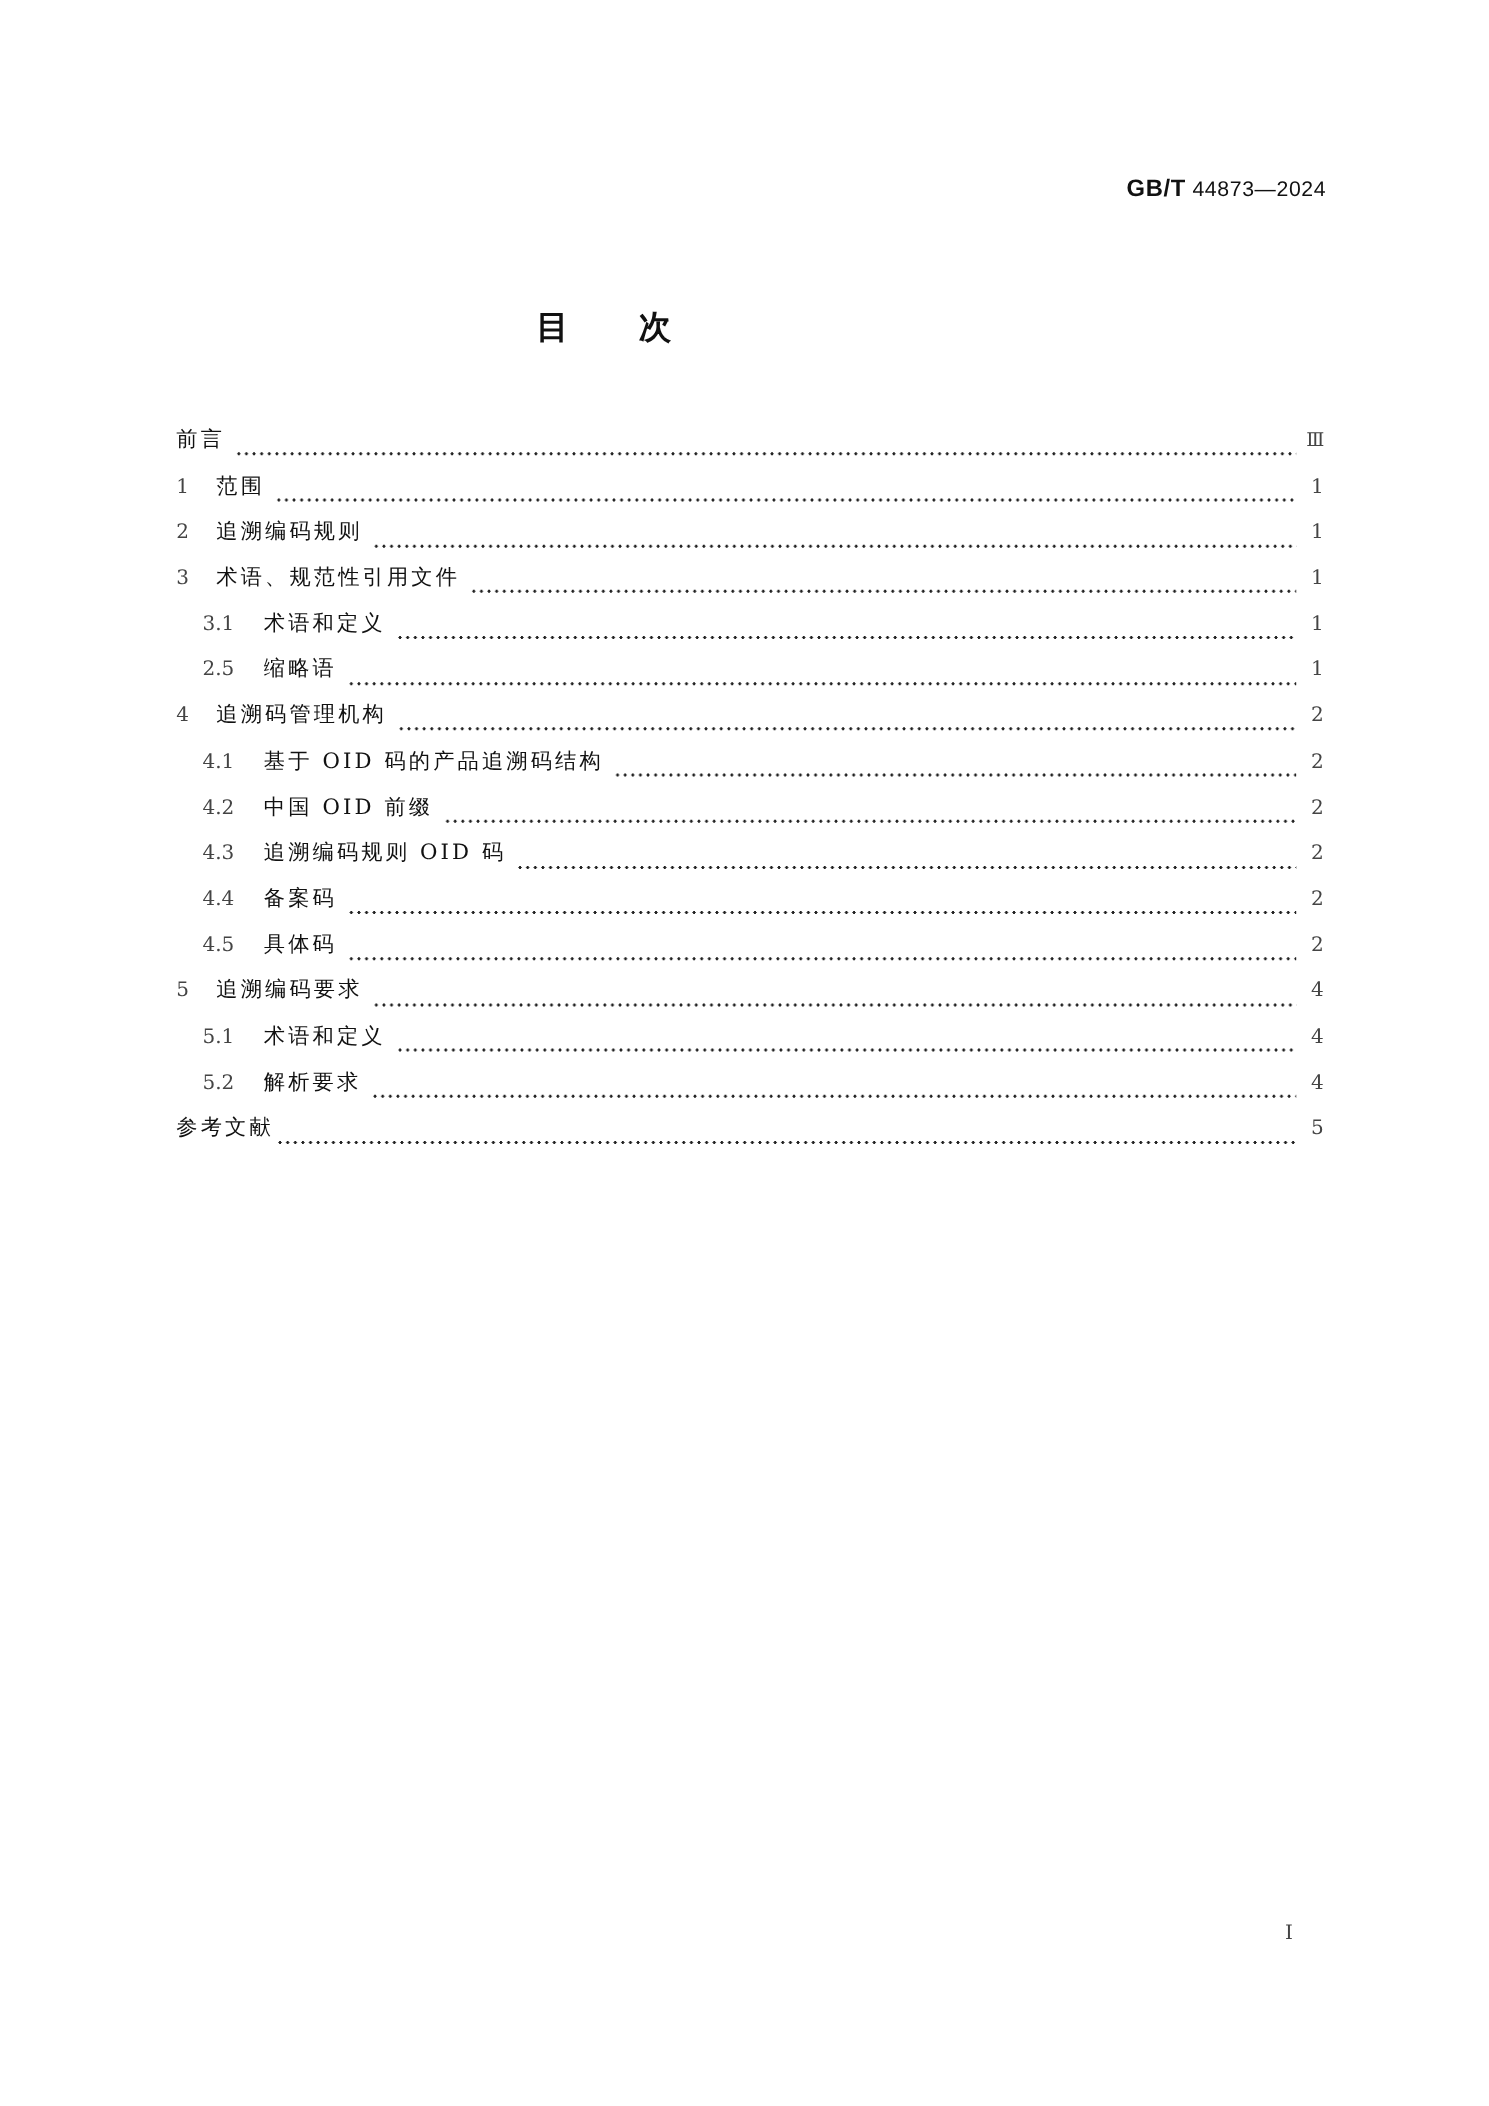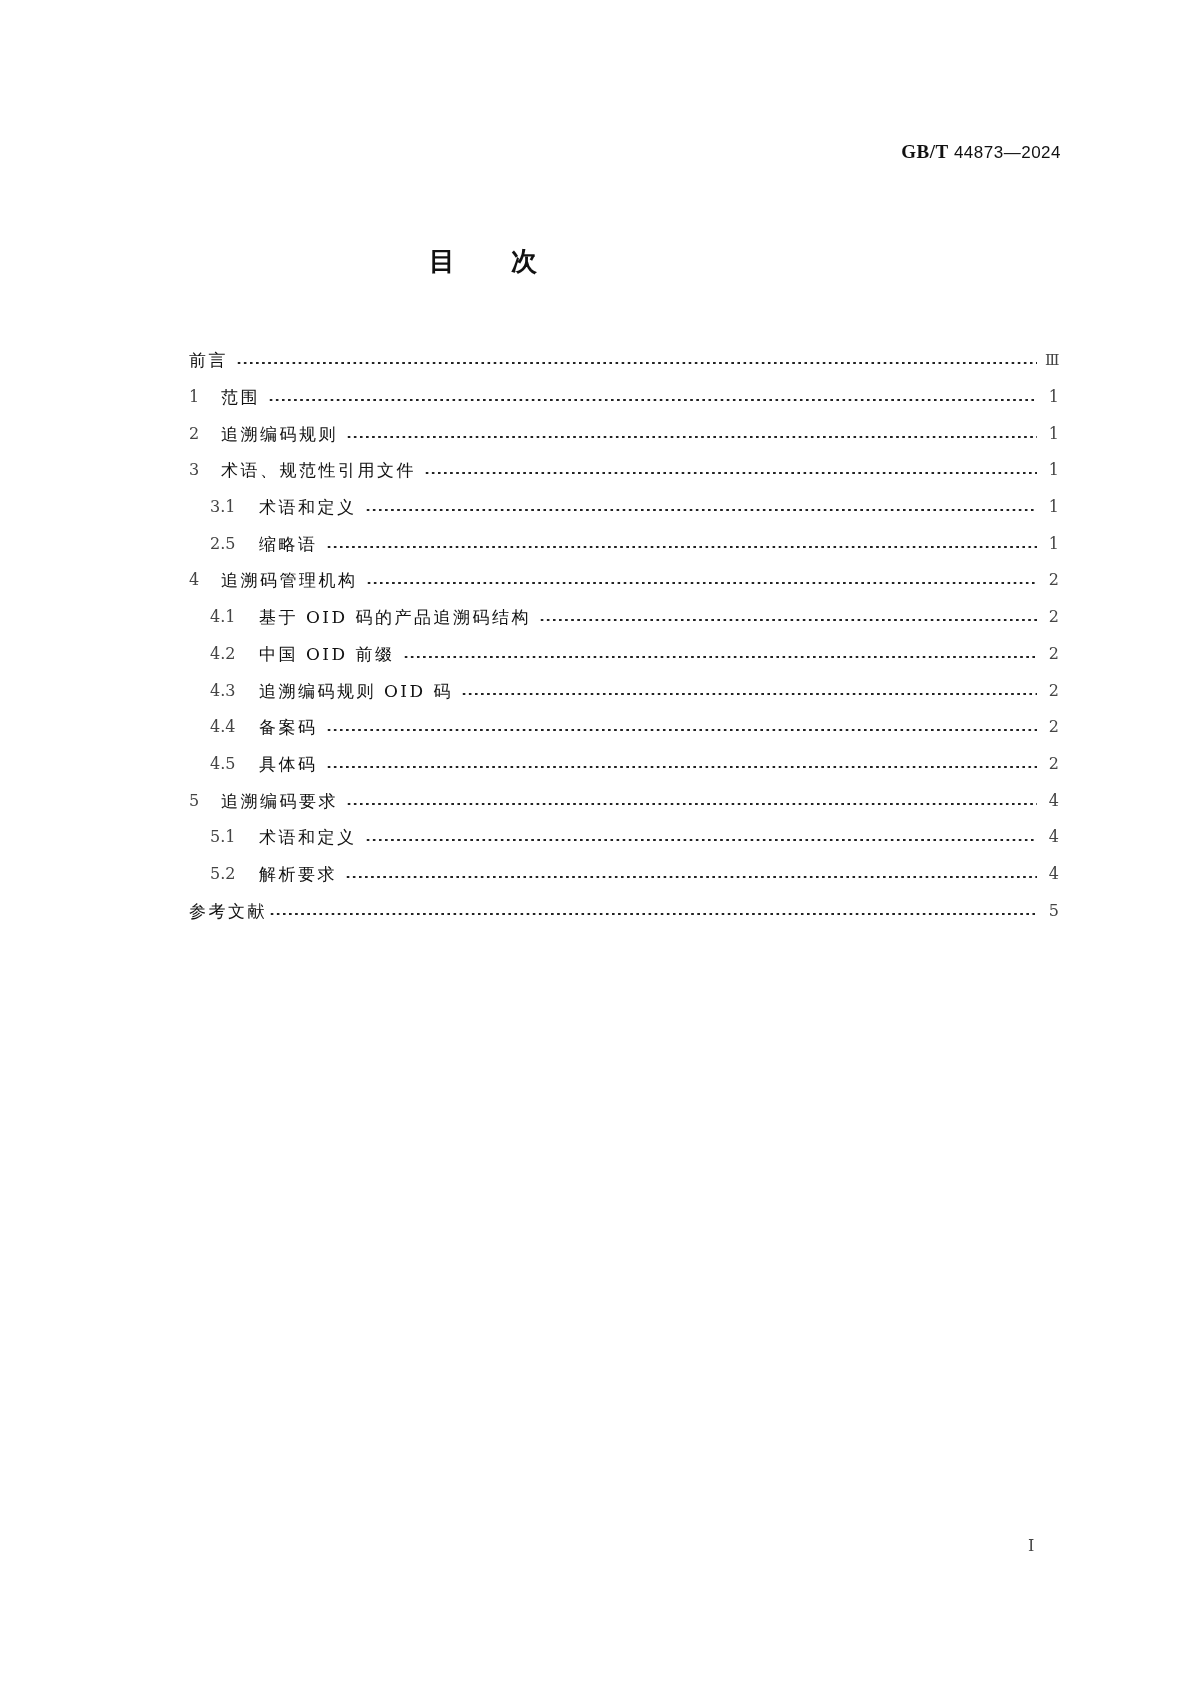--- a/index.html
+++ b/index.html
@@ -6,34 +6,34 @@
     body {
       width: 1191px; height: 1685px; position: relative; overflow: hidden;
       font-family: "DejaVu Serif", "Liberation Serif", serif;
       color: #111;
     }
     .std-code {
       position: absolute; top: 141px; right: 130px;
       font-size: 17px; letter-spacing: 0.5px;
       font-family: "Liberation Sans", "DejaVu Sans", sans-serif;
     }
-    .std-code .gbt { font-family: Liberation Serif, serif; font-weight: bold; font-size: 19px; }
+    .std-code .gbt { font-family: Liberation Sans, sans-serif; font-weight: bold; font-size: 19px; }
     .title {
       position: absolute; top: 244px; left: 0; width: 966px;
       text-align: center; font-size: 26px;
       font-family: "DejaVu Sans", sans-serif; font-weight: bold;
     }
     .title span { display: inline-block; }
     .title .gap { width: 56px; }
     .toc {
       position: absolute; left: 141px; top: 342px; width: 918px;
     }
     .toc-row {
-      height: 36.7px; display: flex; align-items: center;
-      font-size: 17px; line-height: 20px; margin-left: 48px;
+      height: 36.7px; display: flex; align-items: flex-start;
+      font-size: 17px; line-height: 20px;
     }
     .toc-row.l2 { padding-left: 21px; }
     .num { display: inline-block; width: 32px; color: #444; font-size: 16px; }
     .l2 .num { width: 49px; }
     .label { white-space: nowrap; letter-spacing: 2.5px; }
     .leader {
       flex: 1; margin: 0 8px; height: 4px; align-self: center; margin-top: 6px;
       background-image: radial-gradient(circle, #222 1.1px, transparent 1.3px);
       background-size: 6.1px 4px; background-repeat: repeat-x;
     }

